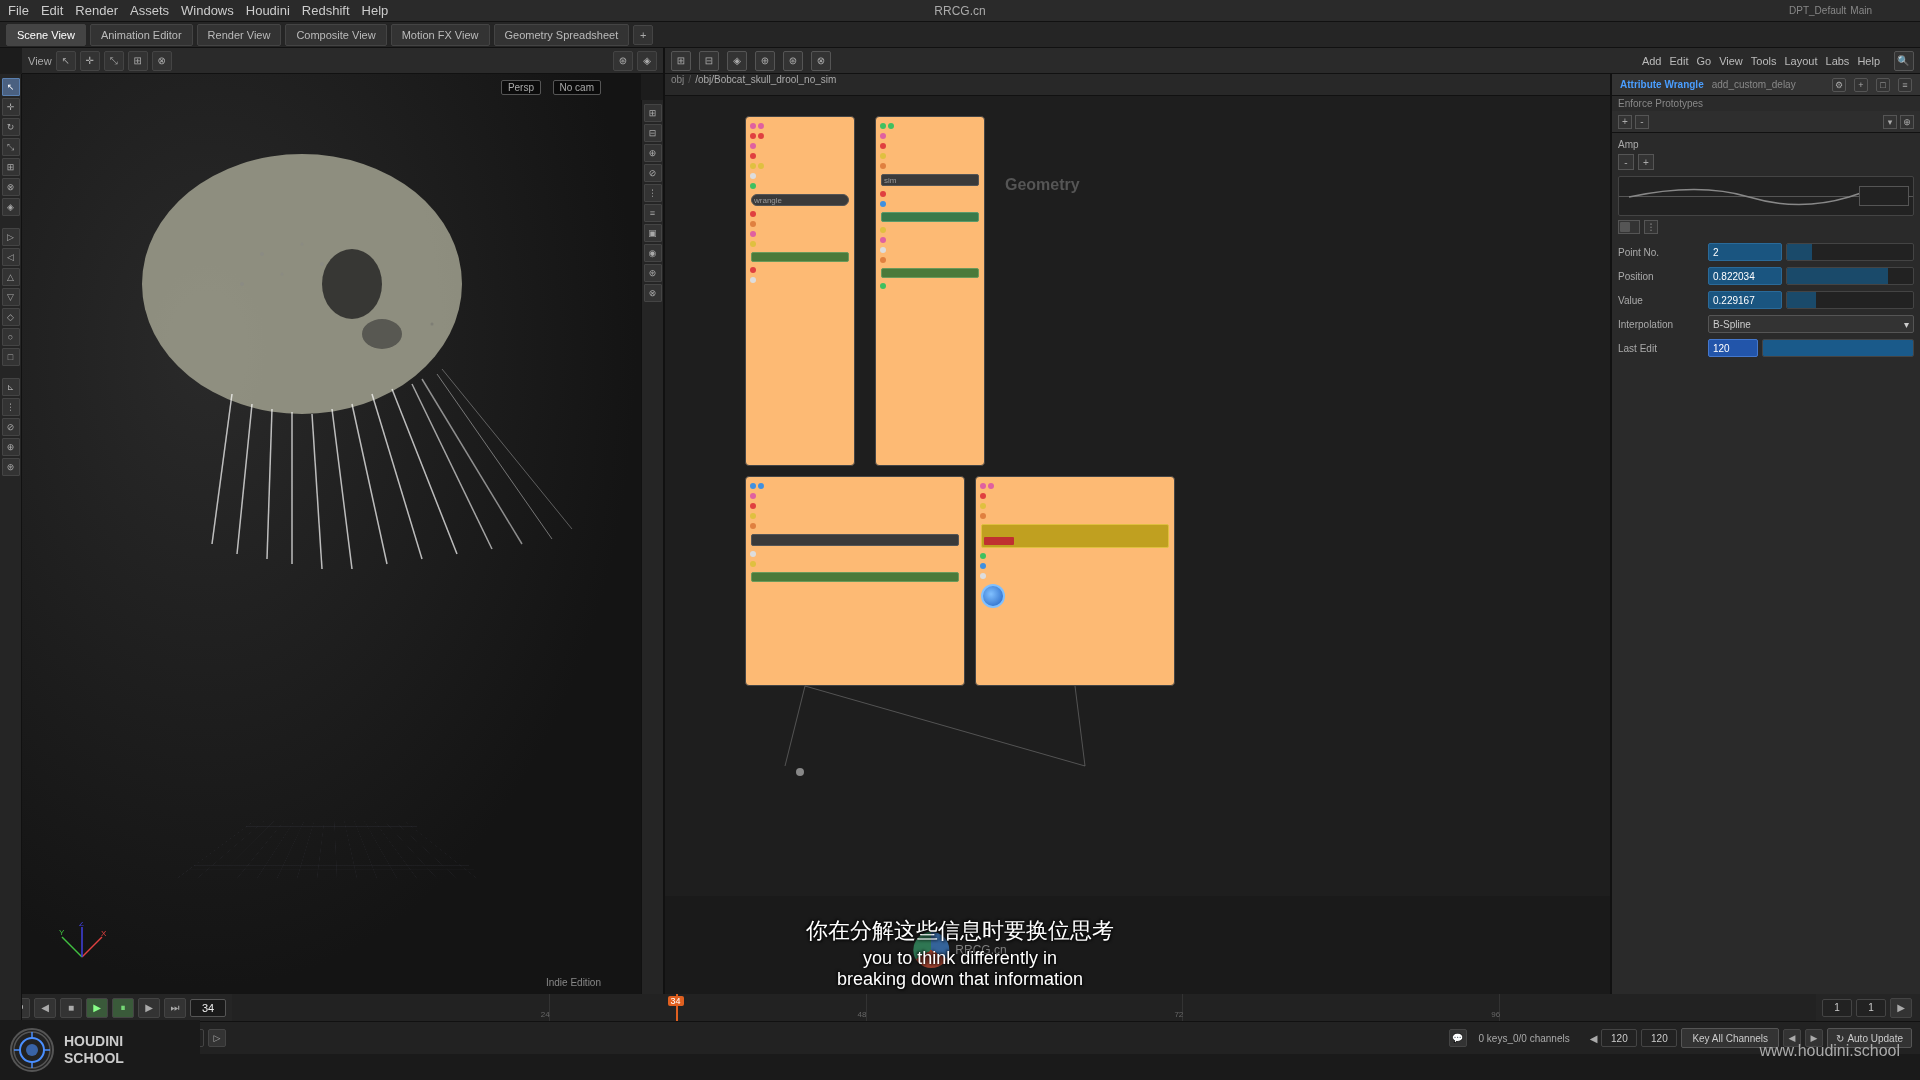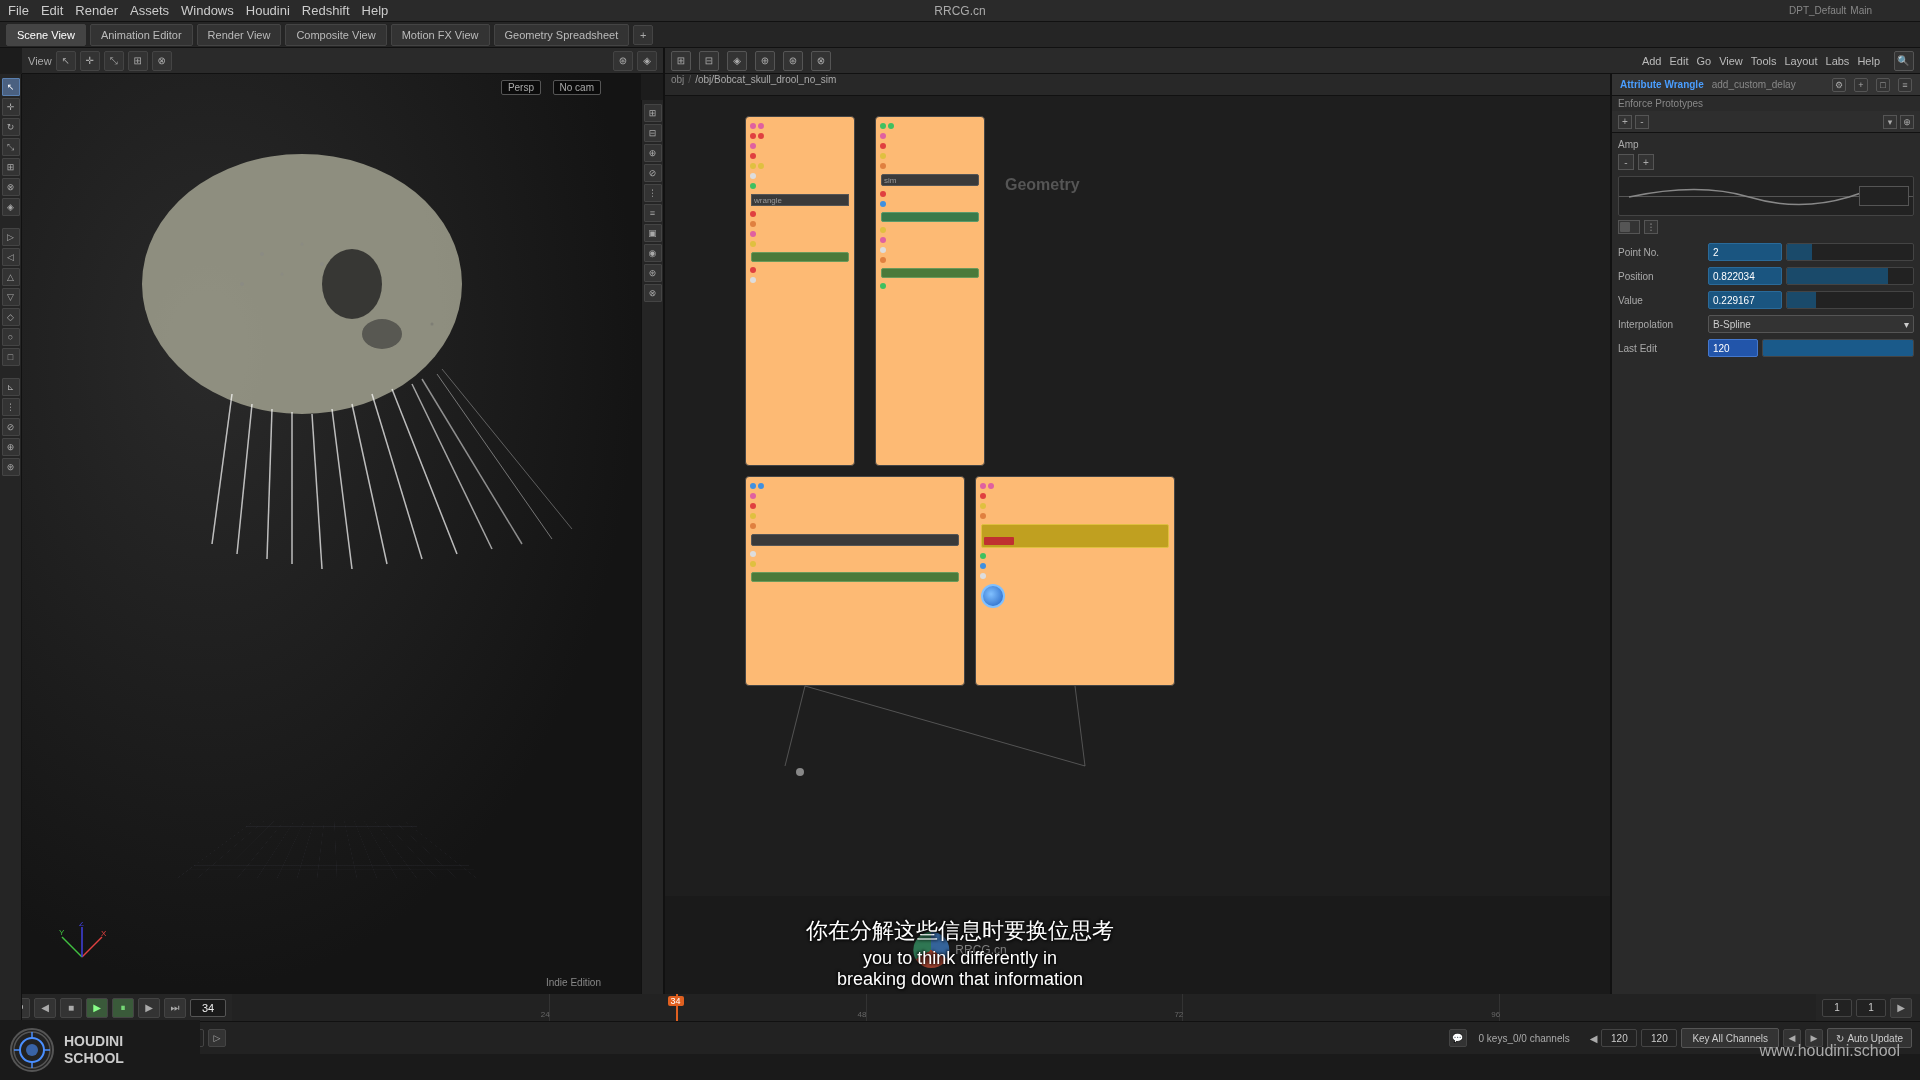--- a/index.html
+++ b/index.html
@@ -888,21 +888,21 @@
           <div class="node-port-row">
               <div class="port-dot port-yellow"></div>
               <div class="port-dot port-yellow"></div>
             </div>
           <div class="node-port-row">
               <div class="port-dot port-white"></div>
             </div>
           <div class="node-port-row">
               <div class="port-dot port-green"></div>
             </div>
-          <div style="margin:3px;height:12px;background:#3a3a3a;border:1px solid #555;border-radius:0;display:flex;align-items:center;padding:0 2px;font-size:8px;color:#999;">wrangle</div>
+          <div style="margin:3px;height:12px;background:#3a3a3a;border:1px solid #555;border-radius:6px;display:flex;align-items:center;padding:0 2px;font-size:8px;color:#999;">wrangle</div>
           <div class="node-port-row">
               <div class="port-dot port-red"></div>
             </div>
           <div class="node-port-row">
               <div class="port-dot port-orange"></div>
             </div>
           <div class="node-port-row">
               <div class="port-dot port-pink"></div>
             </div>
           <div class="node-port-row">

